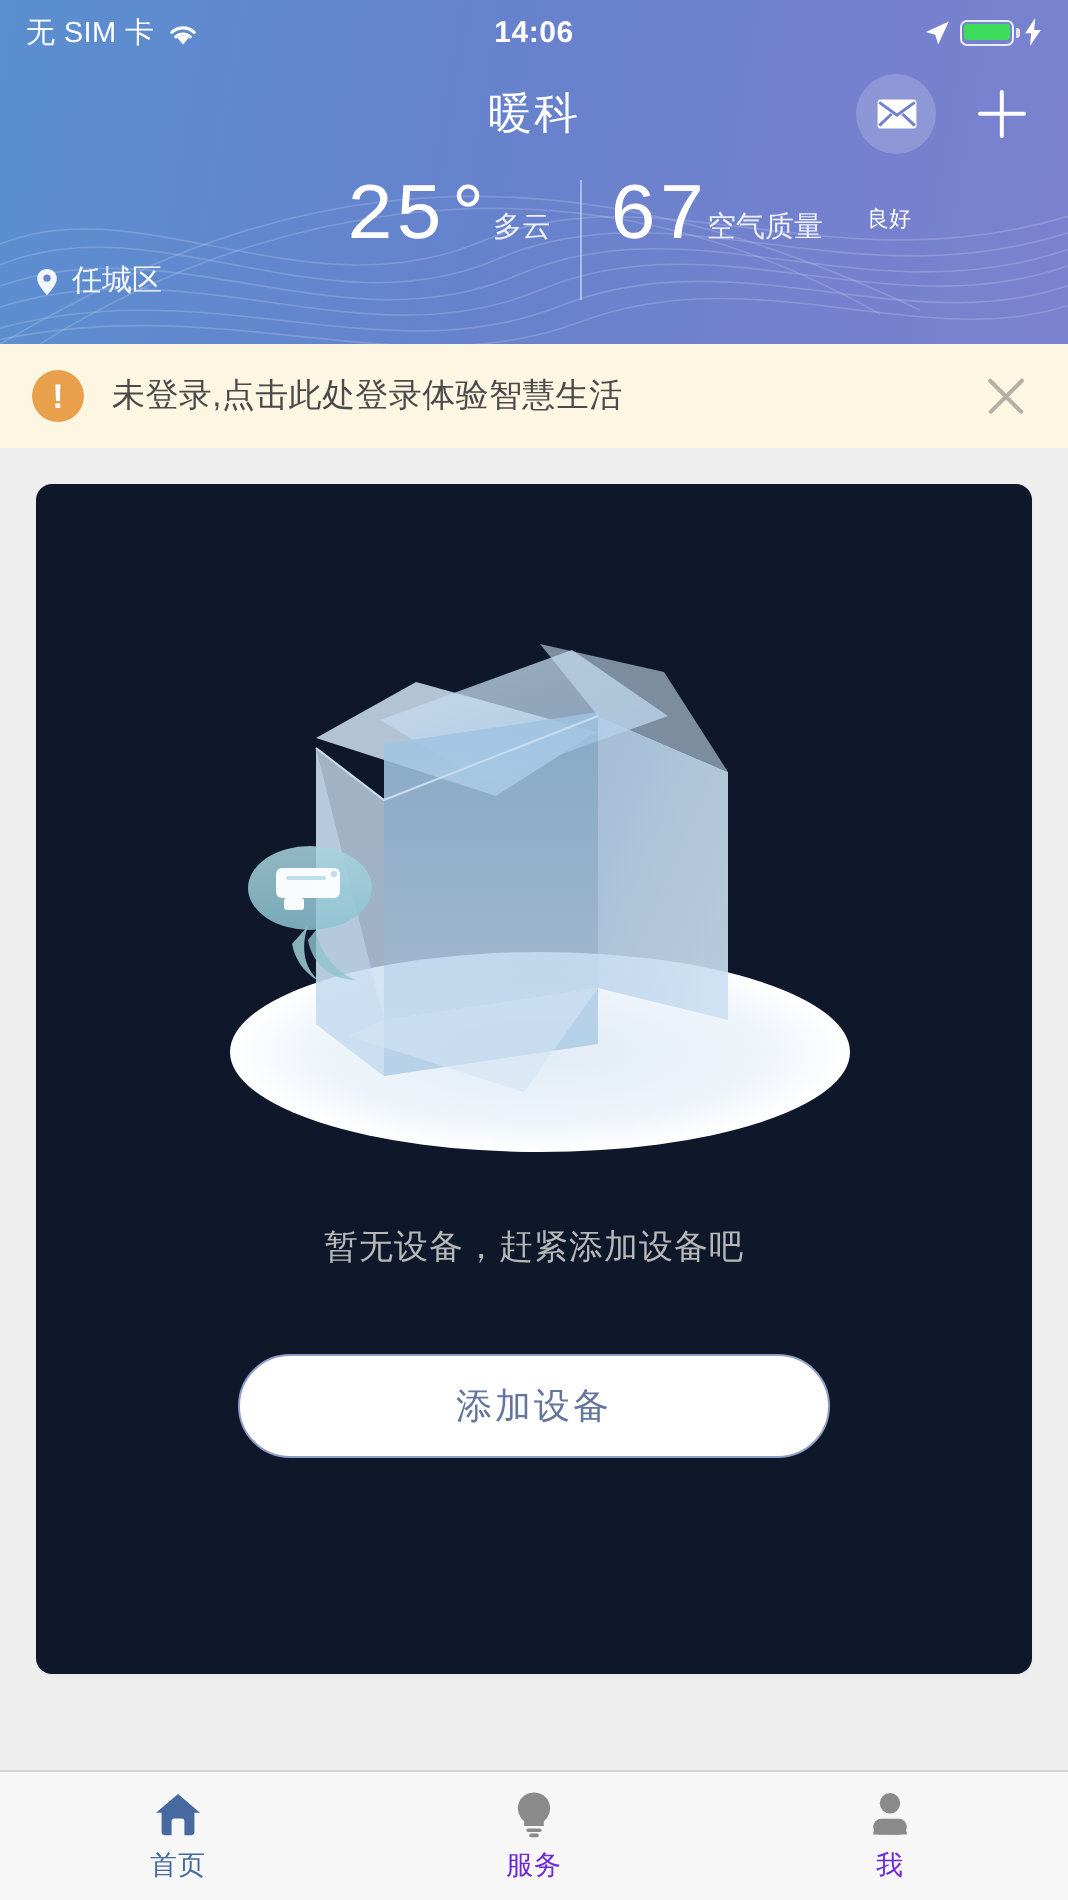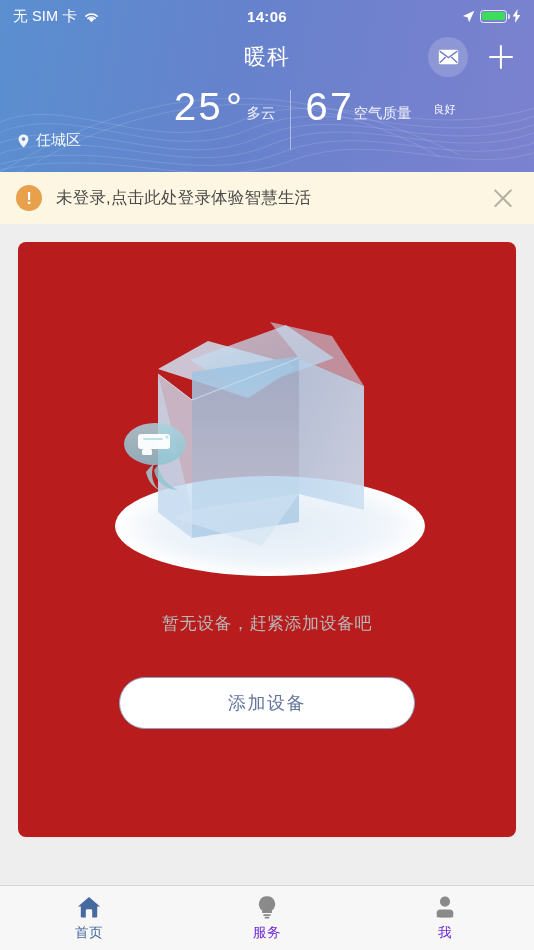--- a/index.html
+++ b/index.html
@@ -224,21 +224,21 @@
   .notice-close::after  { transform: translate(-50%,-50%) rotate(-45deg); }
 
   
   .main {
     flex: 1 1 auto;
     padding: 18px 18px 0 18px;
     background: #eeeeee;
     overflow: hidden;
   }
   .card {
-    background: #b91c1c;
+    background: #0f172a;
     border-radius: 8px;
     height: 595px;
     display: flex;
     flex-direction: column;
     align-items: center;
     padding-top: 72px;
     box-shadow: 0 1px 2px rgba(0,0,0,.03);
   }
   .empty-illus { width: 330px; height: 270px; display: block; }
   .empty-text {

